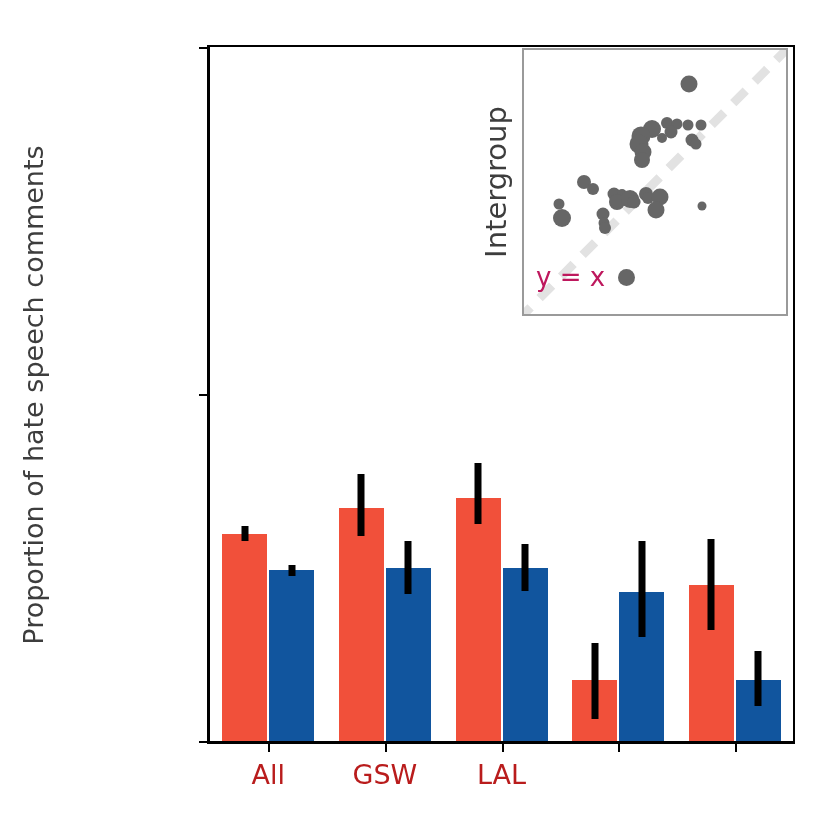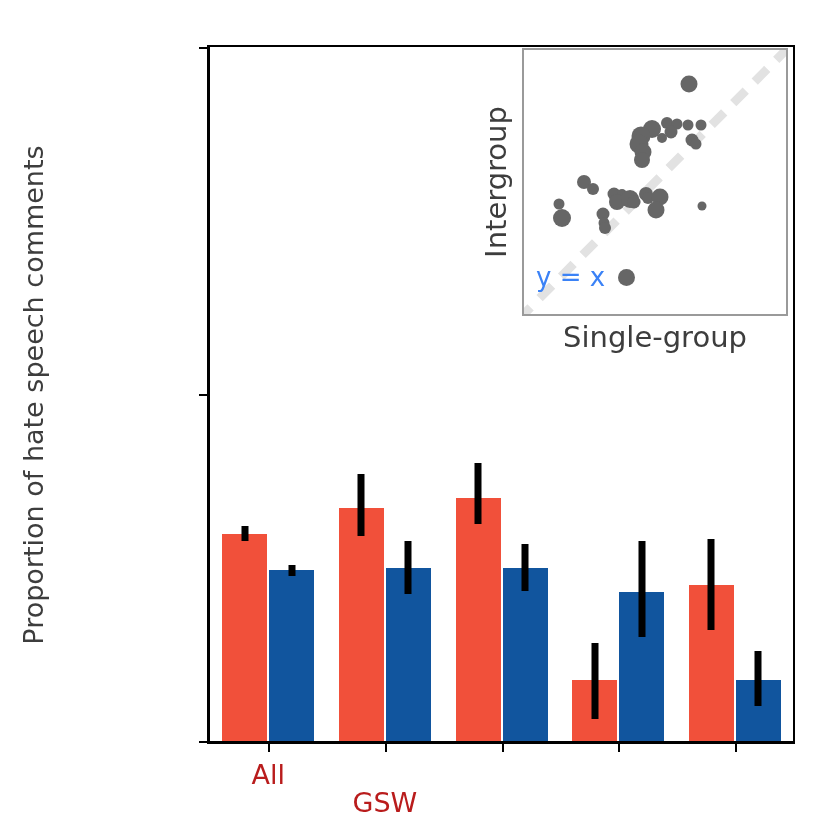--- a/index.html
+++ b/index.html
@@ -27,21 +27,21 @@
   .bar{position:absolute;bottom:0;}
   .bar.red{background:#f1503a;}
   .bar.blue{background:#11559e;}
   .errbar{position:absolute;width:7px;background:#000;transform:translateX(-50%);}
 
   
   #inset{position:absolute;left:522px;top:48px;width:266px;height:268px;
          border:2px solid #9a9a9a;box-sizing:border-box;background:#fff;overflow:hidden;}
   #inset-yx-line{position:absolute;left:0;top:0;width:100%;height:100%;}
   .pt{position:absolute;border-radius:50%;background:#666666;transform:translate(-50%,-50%);}
-  #inset-eq{position:absolute;left:12px;bottom:22px;font-size:26px;color:#3b82f6;white-space:nowrap;}
+  #inset-eq{position:absolute;left:12px;bottom:22px;font-size:26px;color:#be185d;white-space:nowrap;}
   #inset-eq .dot{display:inline-block;width:17px;height:17px;border-radius:50%;
                  background:#666666;vertical-align:middle;margin-left:13px;position:relative;top:-1px;}
   #inset-ylabel{position:absolute;left:476px;top:48px;width:40px;height:268px;}
   #inset-ylabel .inner{position:absolute;top:50%;left:50%;
         transform:translate(-50%,-50%) rotate(-90deg);white-space:nowrap;
         font-size:29px;color:#3d3d3d;}
   #inset-xlabel{position:absolute;left:522px;top:320px;width:266px;text-align:center;
         font-size:29px;color:#3d3d3d;white-space:nowrap;}
 </style>
 </head>
@@ -55,26 +55,27 @@
 
   <div id="axes">
     <div class="plotarea" id="plotarea">
         <div class="xtickmark" style="left: 58.3px;"></div>
         <div class="xtick" style="left: 58.3px;">All</div>
         <div class="bar red" style="left: 12.3px; width: 45px; height: 206.754px; background: rgb(241, 80, 58);"></div>
         <div class="errbar" style="left: 34.8px; top: 478.571px; height: 15.9042px;"></div>
         <div class="bar blue" style="left: 59.3px; width: 45px; height: 170.608px; background: rgb(17, 85, 158);"></div>
         <div class="errbar" style="left: 81.8px; top: 517.608px; height: 11.5667px;"></div>
         <div class="xtickmark" style="left: 174.9px;"></div>
-        <div class="xtick" style="left: 174.9px; margin-top: 28px;">GSW</div>
+        <div class="xtick" style="left: 174.9px;">GSW</div>
         <div class="bar red" style="left: 128.9px; width: 45px; height: 232.779px; background: rgb(241, 80, 58);"></div>
         <div class="errbar" style="left: 151.4px; top: 426.521px; height: 62.1708px;"></div>
         <div class="bar blue" style="left: 175.9px; width: 45px; height: 173.5px; background: rgb(17, 85, 158);"></div>
         <div class="errbar" style="left: 198.4px; top: 494.475px; height: 52.05px;"></div>
         <div class="xtickmark" style="left: 291.5px;"></div>
+        <div class="xtick" style="left: 291.5px;">LAL</div>
         <div class="bar red" style="left: 245.5px; width: 45px; height: 242.9px; background: rgb(241, 80, 58);"></div>
         <div class="errbar" style="left: 268px; top: 416.4px; height: 60.725px;"></div>
         <div class="bar blue" style="left: 292.5px; width: 45px; height: 173.5px; background: rgb(17, 85, 158);"></div>
         <div class="errbar" style="left: 315px; top: 497.367px; height: 46.2667px;"></div>
         <div class="xtickmark" style="left: 408.1px;"></div>
         <div class="bar red" style="left: 362.1px; width: 45px; height: 60.725px; background: rgb(241, 80, 58);"></div>
         <div class="errbar" style="left: 384.6px; top: 595.683px; height: 76.6292px;"></div>
         <div class="bar blue" style="left: 409.1px; width: 45px; height: 148.921px; background: rgb(17, 85, 158);"></div>
         <div class="errbar" style="left: 431.6px; top: 494.475px; height: 95.425px;"></div>
         <div class="xtickmark" style="left: 524.7px;"></div>
@@ -125,15 +126,14 @@
         <div class="pt" style="left: 81.22px; top: 178.2px; width: 12px; height: 12px; background: rgb(102, 102, 102);"></div>
         <div class="pt" style="left: 178.16px; top: 155.76px; width: 9px; height: 9px; background: rgb(102, 102, 102);"></div>
       </div>
     <div id="inset-eq">
       <span>y = x</span><span class="dot"></span>
     </div>
   </div>
   <div id="inset-ylabel">
     <span class="inner">Intergroup</span>
   </div>
-  <div id="inset-xlabel">Single-group</div>
 
 </div>
 
 </body></html>

